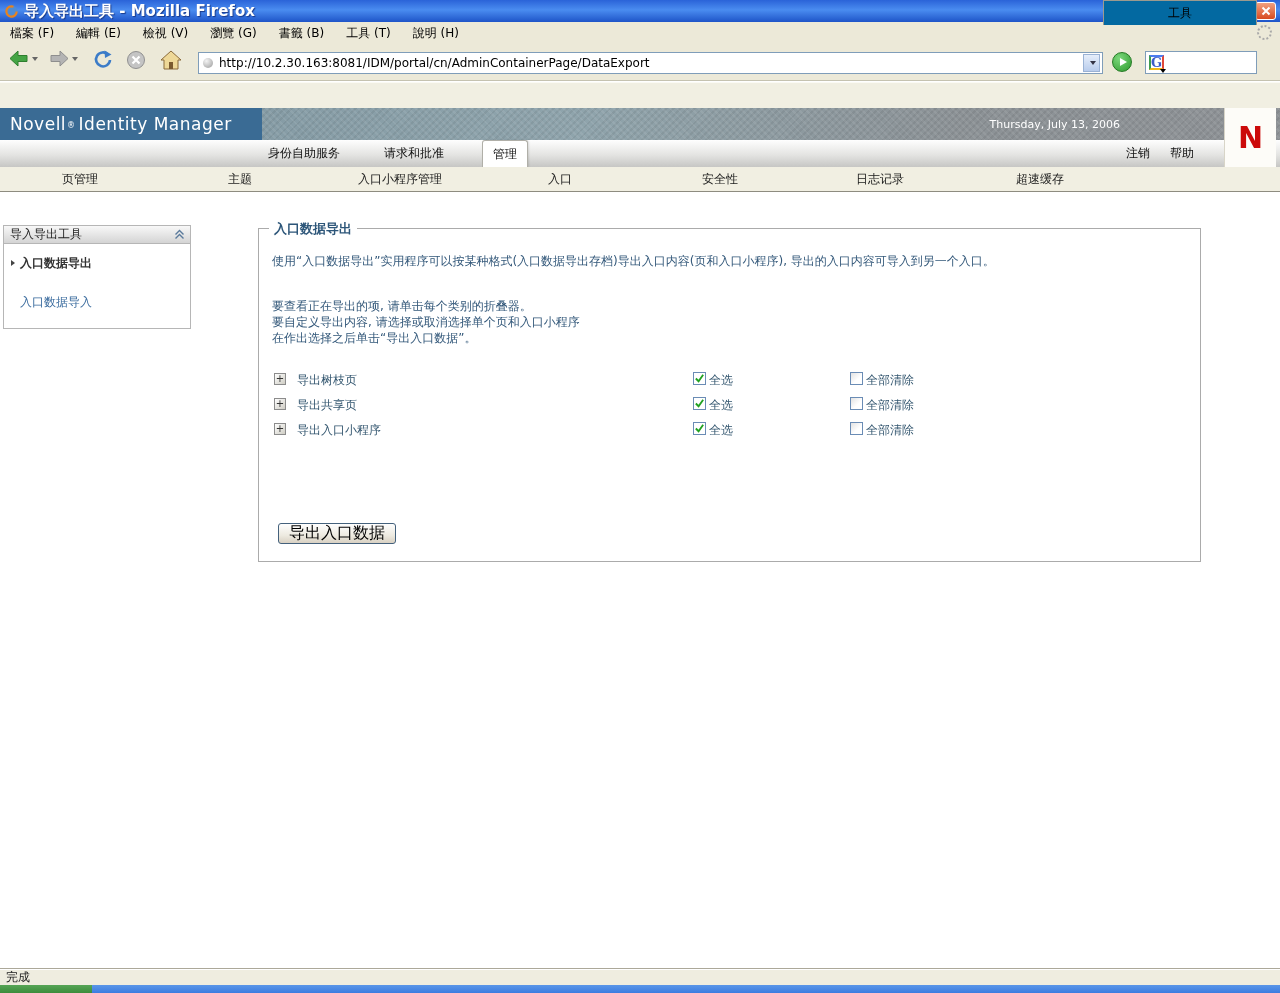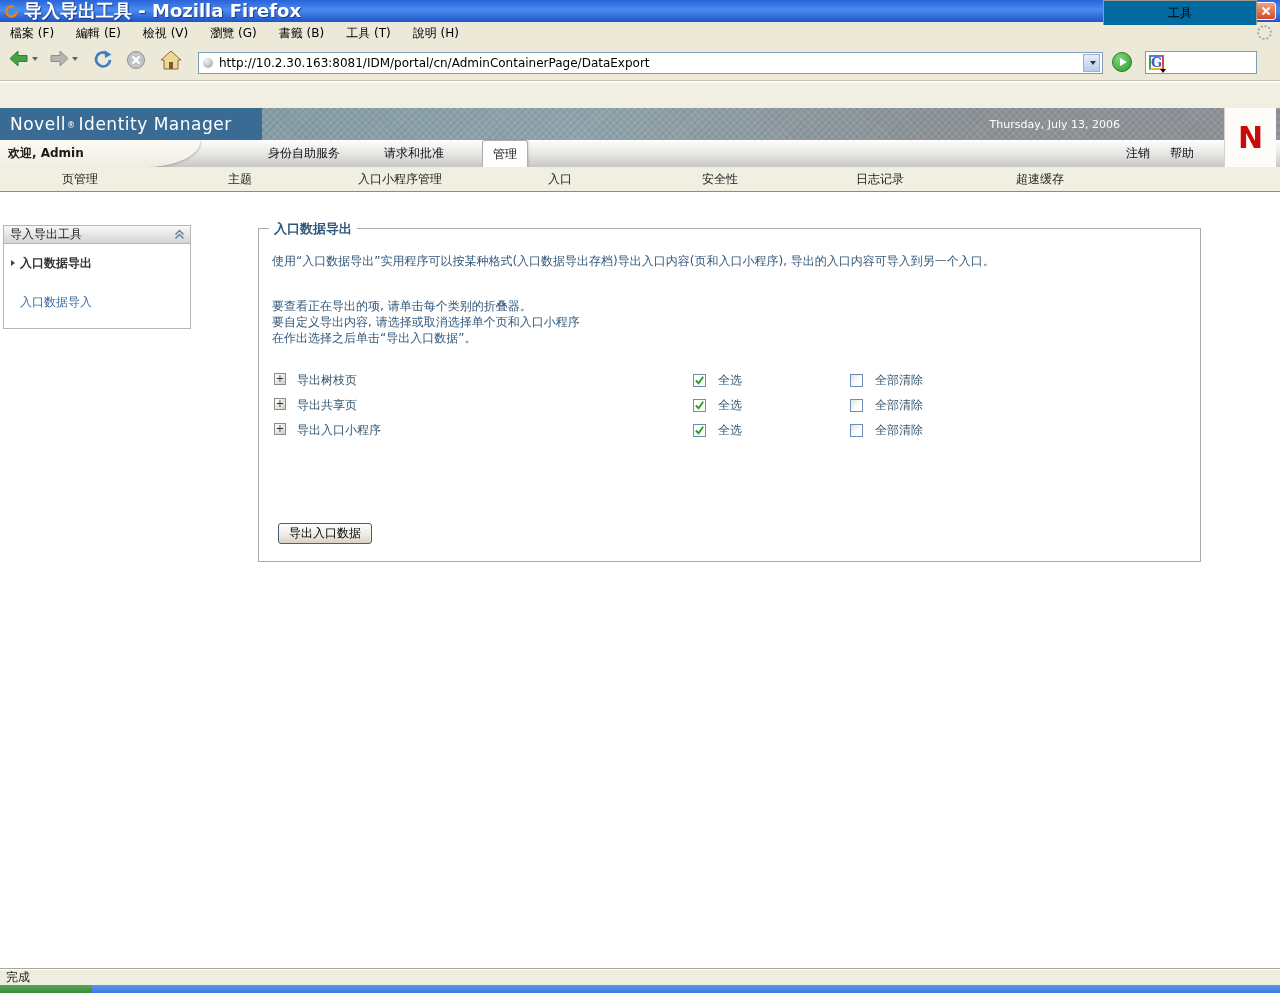--- a/index.html
+++ b/index.html
@@ -4,21 +4,21 @@
 <style>
   * { margin:0; padding:0; box-sizing:border-box; }
   html,body { width:1280px; height:993px; overflow:hidden; }
   body { font-family:"DejaVu Sans","Liberation Sans",sans-serif; font-size:12px; background:#fff; position:relative; }
 
   
   .titlebar { position:absolute; left:0; top:0; width:1280px; height:22px;
     background:linear-gradient(180deg,#2A63D8 0%,#4A8CF0 45%,#1E54C8 100%);
     display:flex; align-items:center; padding:0 4px; color:#fff; }
   .titlebar .ticon { width:15px; height:15px; margin-right:5px; }
-  .titlebar .ttext { font-weight:bold; font-size:18px; text-shadow:1px 1px 1px #1a3a8a; flex:1; white-space:nowrap; }
+  .titlebar .ttext { font-weight:bold; font-size:15px; text-shadow:1px 1px 1px #1a3a8a; flex:1; white-space:nowrap; }
   .winbtns { display:flex; gap:2px; }
   .winbtn { width:21px; height:18px; border-radius:3px; border:1px solid #fff;
     background:linear-gradient(180deg,#9CC0F8,#3C74E0); display:flex; align-items:center; justify-content:center; }
   .winbtn.close { background:linear-gradient(180deg,#F0A080,#D84A20); }
 
   .menubar { position:absolute; left:0; top:22px; width:1280px; height:23px; background:#ECE9D8;
     display:flex; align-items:center; padding-left:10px; gap:22px; color:#000; }
   .menubar .mitem { white-space:nowrap; }
   .throbber { position:absolute; right:8px; top:3px; width:15px; height:15px; border:2px dotted #A8A8A8; border-radius:50%; }
 
@@ -93,29 +93,29 @@
 
   
   .fieldbox { position:absolute; left:258px; top:36px; width:943px; height:334px; border:1px solid #ABABAB; background:#fff; }
   .fieldlegend { position:absolute; left:10px; top:-9px; background:#fff; padding:0 5px; font-weight:bold; color:#2D5679; font-size:13px; }
   .introtext { position:absolute; left:13px; top:24px; width:910px; color:#33587A; line-height:16px; }
   .instructions { position:absolute; left:13px; top:69px; color:#33587A; line-height:16px; }
   .exprow { position:absolute; left:0; width:943px; height:16px; color:#33566F; }
   .expander { position:absolute; left:15px; top:1px; width:12px; height:12px; background:linear-gradient(135deg,#FFFFFF,#CFCDC4);
     border:1px solid #8C8C8C; display:flex; align-items:center; justify-content:center; font-size:10px; line-height:10px; color:#333; }
   .rowlabel { position:absolute; left:38px; top:0; white-space:nowrap; }
-  .chkgroup { position:absolute; top:0; display:flex; align-items:center; gap:12px; white-space:nowrap; }
+  .chkgroup { position:absolute; top:0; display:flex; align-items:flex-start; gap:3px; white-space:nowrap; }
   .chkgroup.sel { left:434px; }
   .chkgroup.clr { left:591px; }
   .checkbox { width:13px; height:13px; background:#fff; border:1px solid #6A8CB5; display:flex; align-items:center; justify-content:center; }
   .checkbox.empty { background:linear-gradient(135deg,#E2E2E2,#FFFFFF 60%); }
   .warntext { position:absolute; left:19px; top:266px; font-weight:bold; color:#7B1B1E; }
   .exportbtn { position:absolute; left:19px; top:294px; height:21px; padding:0 10px;
     border:1px solid #44617C; border-radius:3px; background:linear-gradient(180deg,#FEFEFE,#EDEAE0 60%,#D9D1C3);
-    font-size:12px; color:#000; display:flex; align-items:center; font-family:inherit; }
+    font-size:16px; color:#000; display:flex; align-items:center; font-family:inherit; }
 
   
   .statusbar { position:absolute; left:0; top:968px; width:1280px; height:17px; background:#EFEDE0;
     border-top:1px solid #ACA899; box-shadow:inset 0 1px 0 #FFFFFF; display:flex; align-items:center; padding-left:6px; color:#222; }
   .taskbar { position:absolute; left:0; top:985px; width:1280px; height:8px; background:linear-gradient(180deg,#5A96E8,#3C7CE0); }
   .startbtn { position:absolute; left:0; top:0; width:92px; height:8px; background:linear-gradient(180deg,#56A556,#3C8C3C); }
 </style>
 </head>
 <body>
 
@@ -213,21 +213,20 @@
       <sup>®</sup>
     <span>Identity Manager</span>
   </div>
   <div class="banner-date">Thursday, July 13, 2006</div>
 </div>
 <div class="nlogo">
     <span>N</span>
   </div>
 
 <div class="tabsrow">
-  <div class="welcometab">欢迎, Admin</div>
   <span class="toptab" style="left:268px;">身份自助服务</span>
   <span class="toptab" style="left:384px;">请求和批准</span>
   <span class="toptab active" style="left:482px;">管理</span>
   <span class="toplink" style="left:1126px;">注销</span>
   <span class="toplink" style="left:1170px;">帮助</span>
 </div>
 
 <div class="subtabs">
   <span class="subtab">页管理</span>
   <span class="subtab">主题</span>

